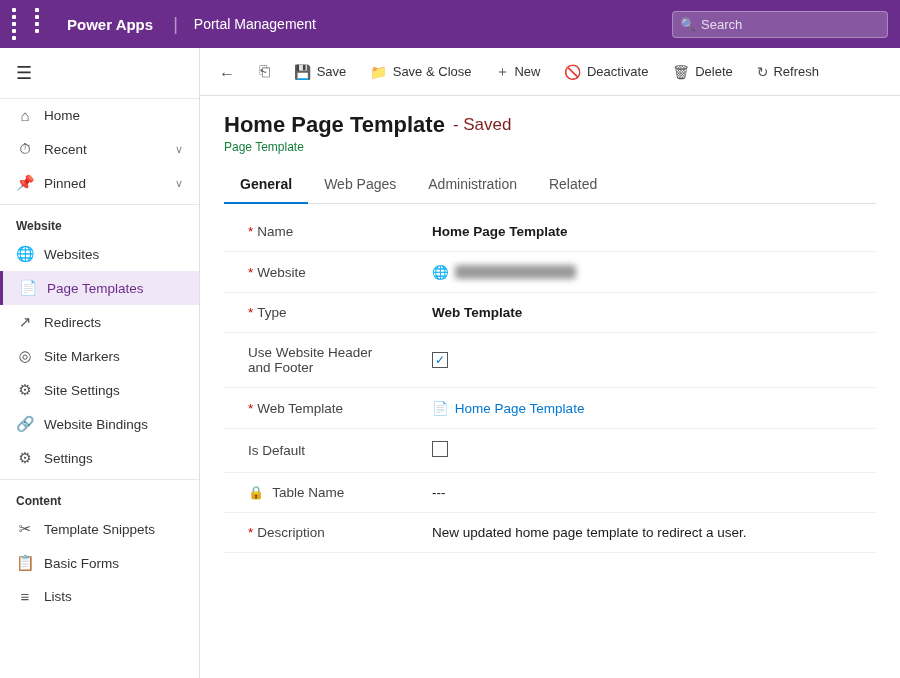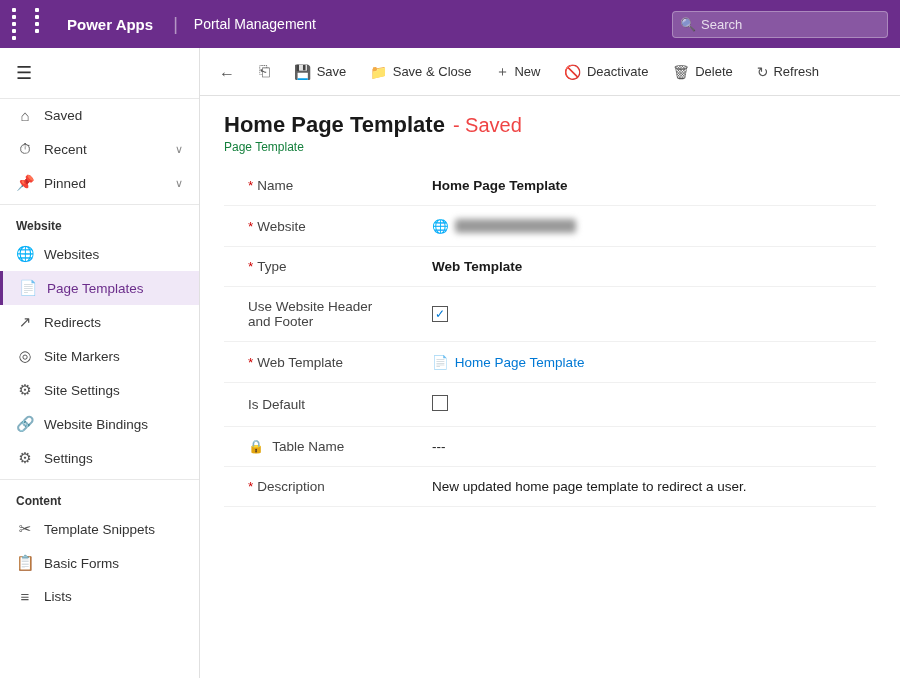--- a/index.html
+++ b/index.html
@@ -181,23 +181,23 @@
 
     .record-title {
       font-size: 22px;
       font-weight: 600;
       color: #1a1a1a;
       display: flex;
       align-items: center;
       gap: 8px;
     }
     .record-saved {
-      font-size: 20px;
+      font-size: 17px;
       font-weight: 400;
-      color: #ef4444;
+      color: #7f1d1d;
     }
     .record-subtitle {
       font-size: 12px;
       color: #15803d;
       margin-top: 2px;
       margin-bottom: 12px;
     }
 
     
     .tabs {
@@ -322,21 +322,21 @@
 
 <div class="main-layout">
 
   <div class="sidebar">
     <div class="sidebar-top-controls">
       <button class="hamburger-btn">☰</button>
     </div>
 
     <div class="sidebar-item">
       <span class="sidebar-icon">⌂</span>
-      <span class="sidebar-label">Saved</span>
+      <span class="sidebar-label">Home</span>
     </div>
     <div class="sidebar-item">
       <span class="sidebar-icon">⏱</span>
       <span class="sidebar-label">Recent</span>
       <span class="sidebar-chevron">∨</span>
     </div>
     <div class="sidebar-item">
       <span class="sidebar-icon">📌</span>
       <span class="sidebar-label">Pinned</span>
       <span class="sidebar-chevron">∨</span>
@@ -426,20 +426,26 @@
       </button>
     </div>
 
     <div class="form-area">
       <div class="record-title">
         <span>Home Page Template</span>
         <span class="record-saved">- Saved</span>
       </div>
       <div class="record-subtitle">Page Template</div>
 
+      <div class="tabs">
+        <div class="tab active">General</div>
+        <div class="tab">Web Pages</div>
+        <div class="tab">Administration</div>
+        <div class="tab">Related</div>
+      </div>
 
       <table class="form-table">
         <tbody>
 
           <tr class="form-row">
             <td class="form-label-cell">
               <span class="required-star">*</span>Name
             </td>
             <td class="form-value-cell">
               <span class="field-value-bold">Home Page Template</span>

